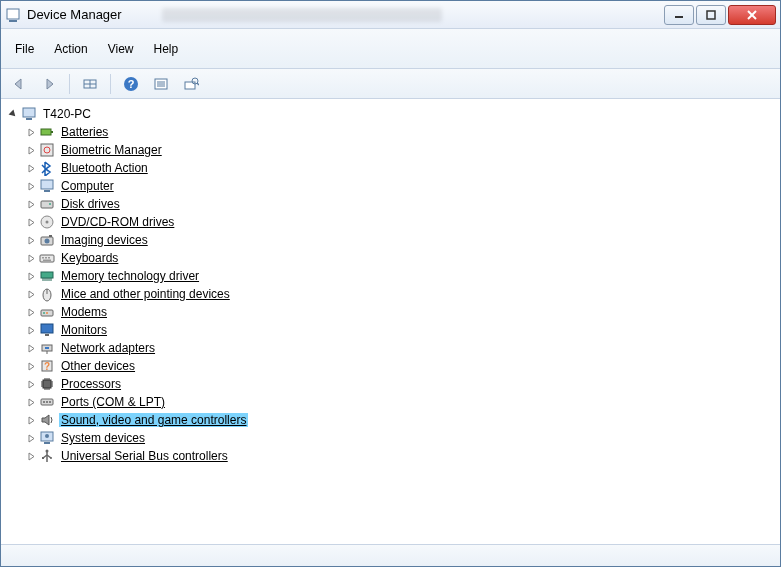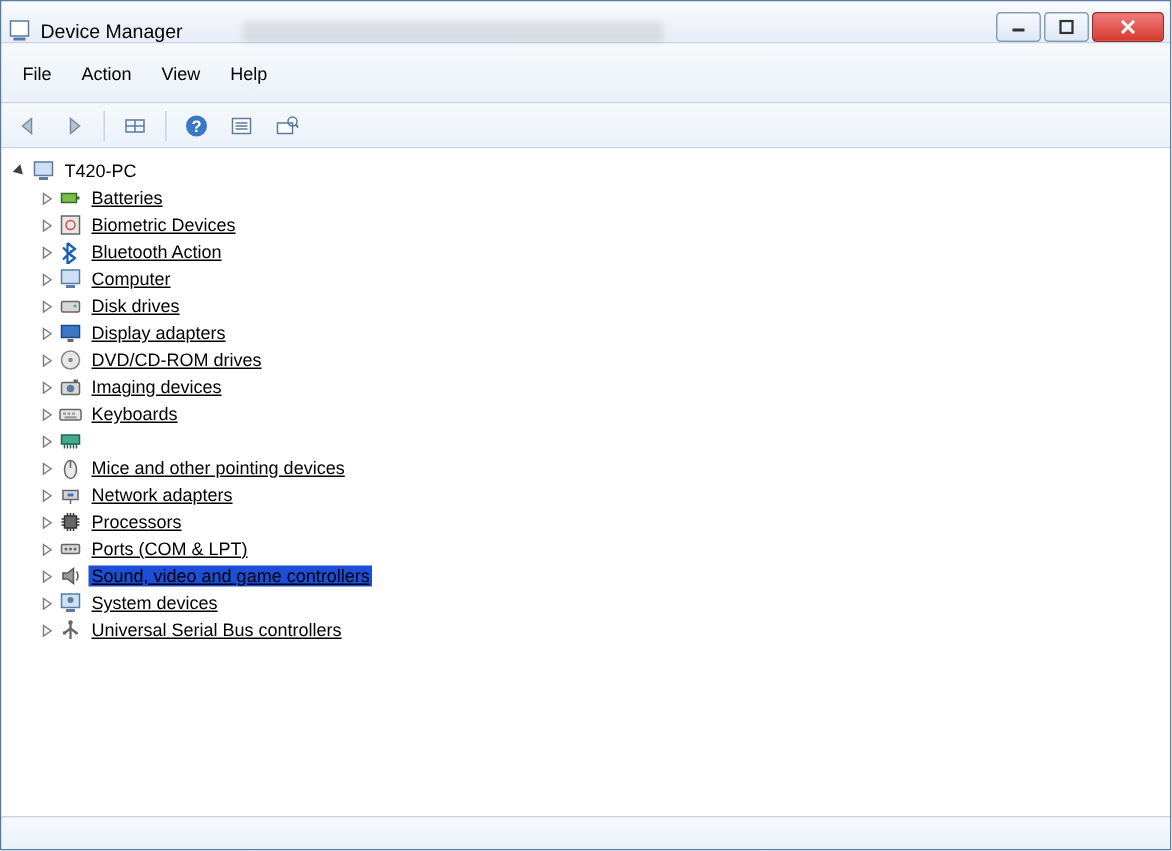--- a/index.html
+++ b/index.html
@@ -1,20 +1,20 @@
 <!DOCTYPE html>
 <html><head>
 <meta charset="utf-8">
 <style>
 * { box-sizing: border-box; margin: 0; padding: 0; }
 body { font-family: "Segoe UI", Tahoma, sans-serif; font-size: 12px; background: #fff; width: 781px; height: 567px; overflow: hidden; }
 
 .window { border: 1px solid #5a7ca0; width: 781px; height: 567px; display: flex; flex-direction: column; background: #fff; }
 
-.titlebar { height: 28px; background: linear-gradient(to bottom, #f8fafd, #e6edf7); display: flex; align-items: flex-end; padding: 0 4px; border-bottom: 1px solid #c8d4e4; }
+.titlebar { height: 28px; background: linear-gradient(to bottom, #f8fafd, #e6edf7); display: flex; align-items: center; padding: 0 4px; border-bottom: 1px solid #c8d4e4; }
 .titlebar .icon { width: 16px; height: 16px; margin-right: 6px; }
 .titlebar .title { flex: 0 0 auto; color: #000; font-size: 13px; }
 .titlebar .blur { margin-left: 40px; width: 280px; height: 14px; background: rgba(0,0,0,0.08); border-radius: 2px; filter: blur(2px); }
 .titlebar .spacer { flex: 1; }
 .winbtns { display: flex; gap: 0; }
 .winbtn { width: 30px; height: 20px; border: 1px solid #8a9db4; border-radius: 3px; margin-left: 2px; display: flex; align-items: center; justify-content: center; font-size: 11px; background: linear-gradient(#f6f9fd,#dde8f5); }
 .winbtn.close { width: 48px; background: linear-gradient(#f07b7b,#d43b2e); border-color: #a02a22; color: #fff; font-weight: bold; }
 
 .menubar { height: 40px; background: linear-gradient(#f6f9fc,#eaf1f8); border-bottom: 1px solid #c8d4e4; display: flex; align-items: center; padding: 0 4px; }
 .menuitem { padding: 2px 10px; cursor: default; }
@@ -25,21 +25,21 @@
 
 .content { flex: 1; overflow: auto; background: #fff; padding: 6px 4px; }
 .tree { list-style: none; }
 .tree ul { list-style: none; padding-left: 18px; text-decoration: underline; }
 .tree li { white-space: nowrap; }
 .row { display: flex; align-items: center; height: 18px; padding: 0 2px; }
 .expander { width: 12px; height: 12px; margin-right: 2px; display: flex; align-items: center; justify-content: center; color: #5a5a5a; font-size: 9px; cursor: default; }
 .expander.open svg { transform: rotate(45deg); }
 .node-icon { width: 16px; height: 16px; margin-right: 4px; display: flex; align-items: center; justify-content: center; }
 .node-label { padding: 0 2px; }
-.highlight { background: #1d4ed8; }
+.highlight { background: #7dd3fc; }
 
 .statusbar { height: 22px; background: linear-gradient(#f6f9fc,#eaf1f8); border-top: 1px solid #c8d4e4; }
 
 svg { display: block; }
 </style>
 </head>
 <body>
 
 <div class="window">
 
@@ -161,21 +161,21 @@
                 <span class="expander">
                   <svg width="9" height="9">
                     <path d="M2 1 L7 4.5 L2 8 Z" fill="none" stroke="#808080"></path>
                   </svg>
                 </span>
                 <span class="node-icon">
                   <svg width="16" height="16">
                     <use href="#i-biometric"></use>
                   </svg>
                 </span>
-                <span class="node-label">Biometric Devices</span>
+                <span class="node-label">Biometric Manager</span>
               </div>
             </li>
             <li>
               <div class="row">
                 <span class="expander">
                   <svg width="9" height="9">
                     <path d="M2 1 L7 4.5 L2 8 Z" fill="none" stroke="#808080"></path>
                   </svg>
                 </span>
                 <span class="node-icon">
@@ -218,35 +218,20 @@
             </li>
             <li>
               <div class="row">
                 <span class="expander">
                   <svg width="9" height="9">
                     <path d="M2 1 L7 4.5 L2 8 Z" fill="none" stroke="#808080"></path>
                   </svg>
                 </span>
                 <span class="node-icon">
                   <svg width="16" height="16">
-                    <use href="#i-display"></use>
-                  </svg>
-                </span>
-                <span class="node-label">Display adapters</span>
-              </div>
-            </li>
-            <li>
-              <div class="row">
-                <span class="expander">
-                  <svg width="9" height="9">
-                    <path d="M2 1 L7 4.5 L2 8 Z" fill="none" stroke="#808080"></path>
-                  </svg>
-                </span>
-                <span class="node-icon">
-                  <svg width="16" height="16">
                     <use href="#i-dvd"></use>
                   </svg>
                 </span>
                 <span class="node-label">DVD/CD-ROM drives</span>
               </div>
             </li>
             <li>
               <div class="row">
                 <span class="expander">
                   <svg width="9" height="9">
@@ -281,20 +266,21 @@
                 <span class="expander">
                   <svg width="9" height="9">
                     <path d="M2 1 L7 4.5 L2 8 Z" fill="none" stroke="#808080"></path>
                   </svg>
                 </span>
                 <span class="node-icon">
                   <svg width="16" height="16">
                     <use href="#i-memory"></use>
                   </svg>
                 </span>
+                <span class="node-label">Memory technology driver</span>
               </div>
             </li>
             <li>
               <div class="row">
                 <span class="expander">
                   <svg width="9" height="9">
                     <path d="M2 1 L7 4.5 L2 8 Z" fill="none" stroke="#808080"></path>
                   </svg>
                 </span>
                 <span class="node-icon">
@@ -307,24 +293,69 @@
             </li>
             <li>
               <div class="row">
                 <span class="expander">
                   <svg width="9" height="9">
                     <path d="M2 1 L7 4.5 L2 8 Z" fill="none" stroke="#808080"></path>
                   </svg>
                 </span>
                 <span class="node-icon">
                   <svg width="16" height="16">
+                    <use href="#i-modem"></use>
+                  </svg>
+                </span>
+                <span class="node-label">Modems</span>
+              </div>
+            </li>
+            <li>
+              <div class="row">
+                <span class="expander">
+                  <svg width="9" height="9">
+                    <path d="M2 1 L7 4.5 L2 8 Z" fill="none" stroke="#808080"></path>
+                  </svg>
+                </span>
+                <span class="node-icon">
+                  <svg width="16" height="16">
+                    <use href="#i-monitor"></use>
+                  </svg>
+                </span>
+                <span class="node-label">Monitors</span>
+              </div>
+            </li>
+            <li>
+              <div class="row">
+                <span class="expander">
+                  <svg width="9" height="9">
+                    <path d="M2 1 L7 4.5 L2 8 Z" fill="none" stroke="#808080"></path>
+                  </svg>
+                </span>
+                <span class="node-icon">
+                  <svg width="16" height="16">
                     <use href="#i-network"></use>
                   </svg>
                 </span>
                 <span class="node-label">Network adapters</span>
+              </div>
+            </li>
+            <li>
+              <div class="row">
+                <span class="expander">
+                  <svg width="9" height="9">
+                    <path d="M2 1 L7 4.5 L2 8 Z" fill="none" stroke="#808080"></path>
+                  </svg>
+                </span>
+                <span class="node-icon">
+                  <svg width="16" height="16">
+                    <use href="#i-other"></use>
+                  </svg>
+                </span>
+                <span class="node-label">Other devices</span>
               </div>
             </li>
             <li>
               <div class="row">
                 <span class="expander">
                   <svg width="9" height="9">
                     <path d="M2 1 L7 4.5 L2 8 Z" fill="none" stroke="#808080"></path>
                   </svg>
                 </span>
                 <span class="node-icon">

